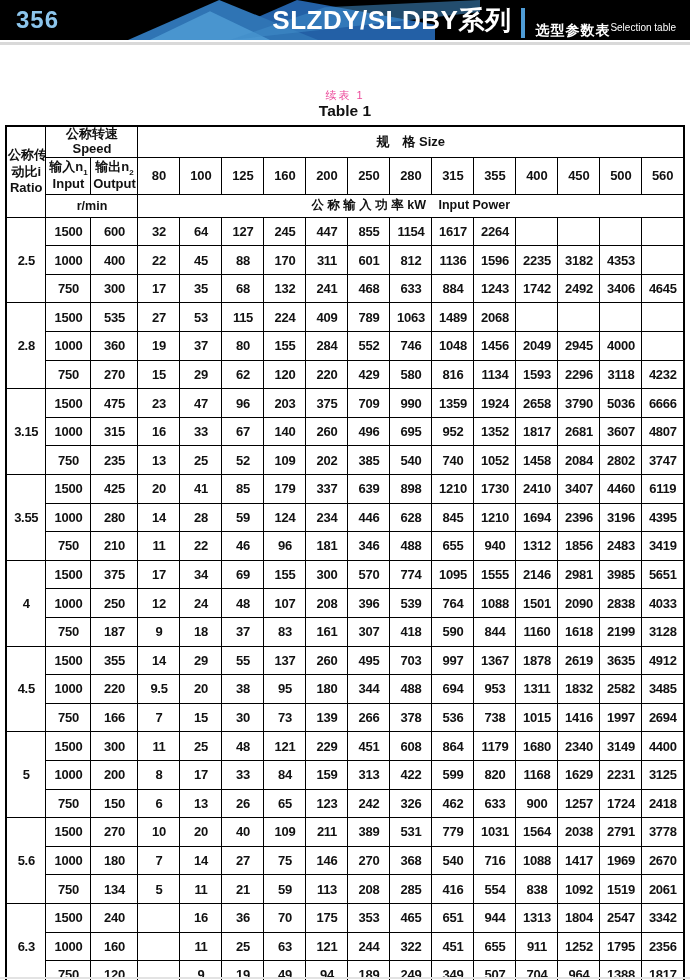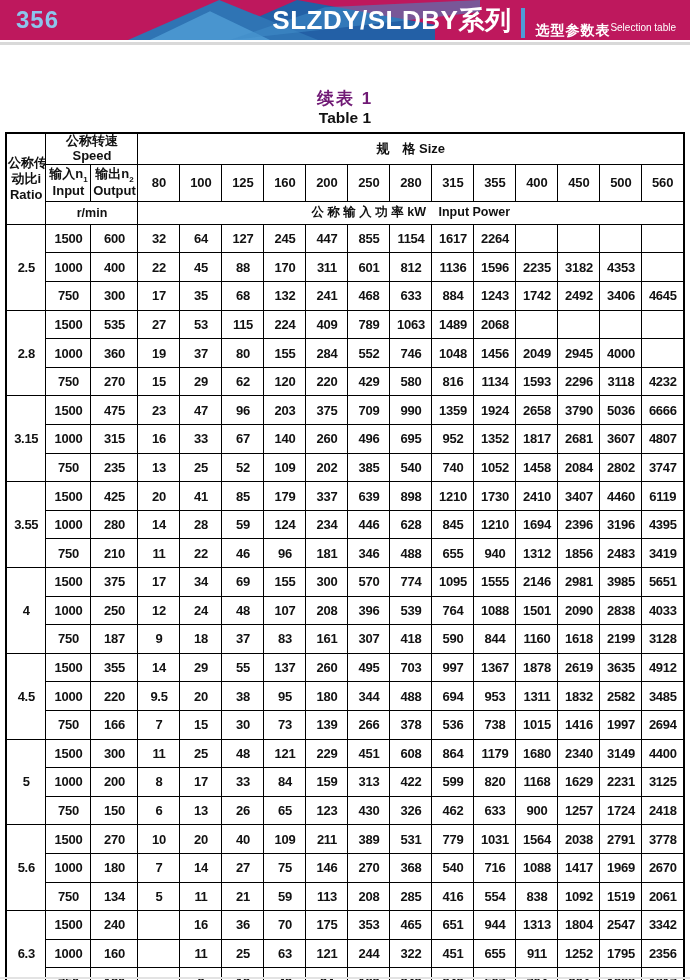--- a/index.html
+++ b/index.html
@@ -7,21 +7,21 @@
     position:relative;
     width:690px;height:980px;
     background:#ffffff;
     font-family:"Liberation Sans","DejaVu Sans",sans-serif;
     overflow:hidden;
   }
   
   .topbar{
     position:relative;
     height:40px;
-    background:#be185d;
+    background:#000000;
     overflow:hidden;
     display:flex;align-items:center;
   }
   .tri{position:absolute;top:0;height:40px;}
   .tri-a{left:128px;width:190px;background:#2f74b4;
     clip-path:polygon(0% 100%,48% 0%,100% 100%);}
   .tri-b{left:205px;width:230px;background:#2360a6;
     clip-path:polygon(0% 100%,40% 0%,100% 62%,100% 100%);}
   .tri-c{left:150px;width:120px;background:#4d9bd4;
     clip-path:polygon(0% 100%,50% 28%,100% 100%);opacity:.85;}
@@ -42,21 +42,21 @@
     color:#ffffff;font-size:26px;font-weight:bold;
     letter-spacing:0.5px;white-space:nowrap;
   }
   .vbar{width:4px;height:30px;background:#4f9cd6;}
   .sub{display:flex;flex-direction:row;line-height:1.05;}
   .sub-cn{color:#ffffff;font-size:14px;font-weight:bold;letter-spacing:1px;}
   .sub-en{color:#ffffff;font-size:10px;}
   .topbar-shadow{height:3px;background:#d9d9d9;margin-top:2px;}
   
   .table-title{margin-top:44px;text-align:center;line-height:1.2;}
-  .tt-cn{font-size:17px;font-weight:bold;color:#701a75;letter-spacing:2px;}
+  .tt-cn{font-size:11px;font-weight:normal;color:#ec4899;letter-spacing:2px;}
   .tt-en{font-size:15.5px;font-weight:bold;color:#111;}
   
   table{
     border-collapse:collapse;
     table-layout:fixed;
     width:678px;
     margin:4px auto 0 auto;
     border:2px solid #000;
   }
   th,td{
@@ -516,21 +516,21 @@
           <td>3125</td>
         </tr>
         <tr>
           <td>750</td>
           <td>150</td>
           <td>6</td>
           <td>13</td>
           <td>26</td>
           <td>65</td>
           <td>123</td>
-          <td>430</td>
+          <td>242</td>
           <td>326</td>
           <td>462</td>
           <td>633</td>
           <td>900</td>
           <td>1257</td>
           <td>1724</td>
           <td>2418</td>
         </tr>
         <tr>
           <td rowspan="3" class="ratio-cell">5.6</td>

